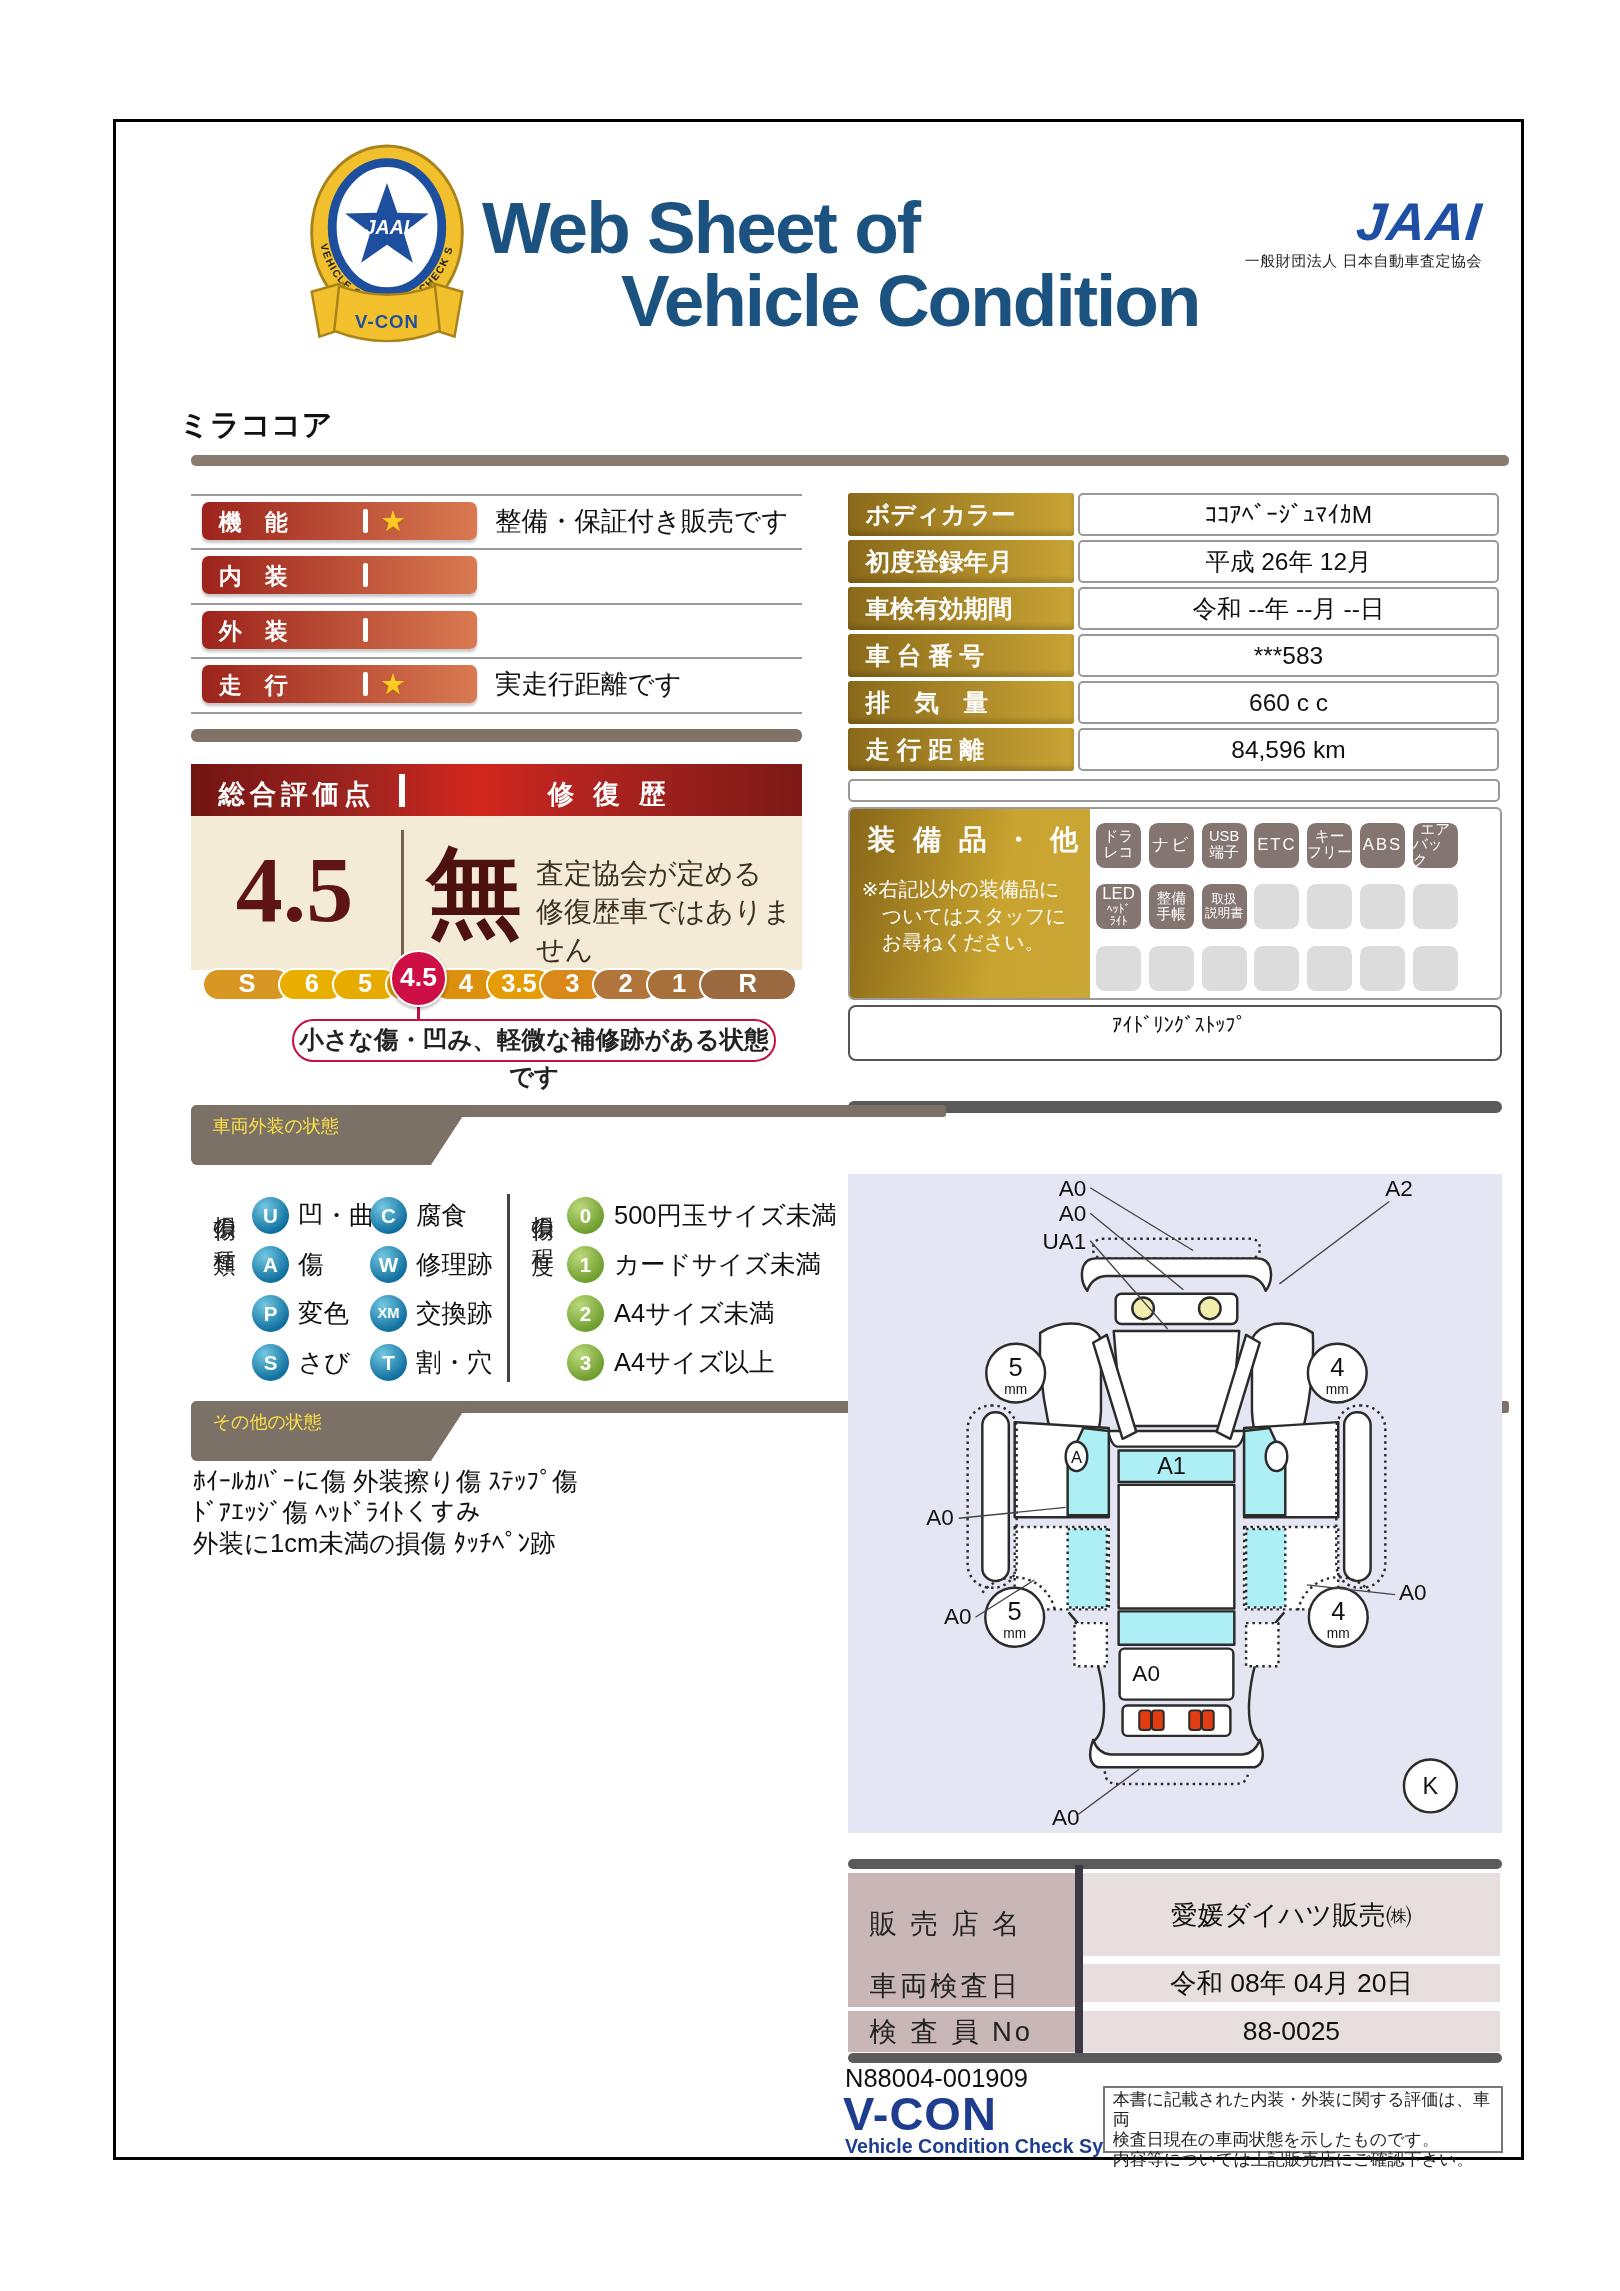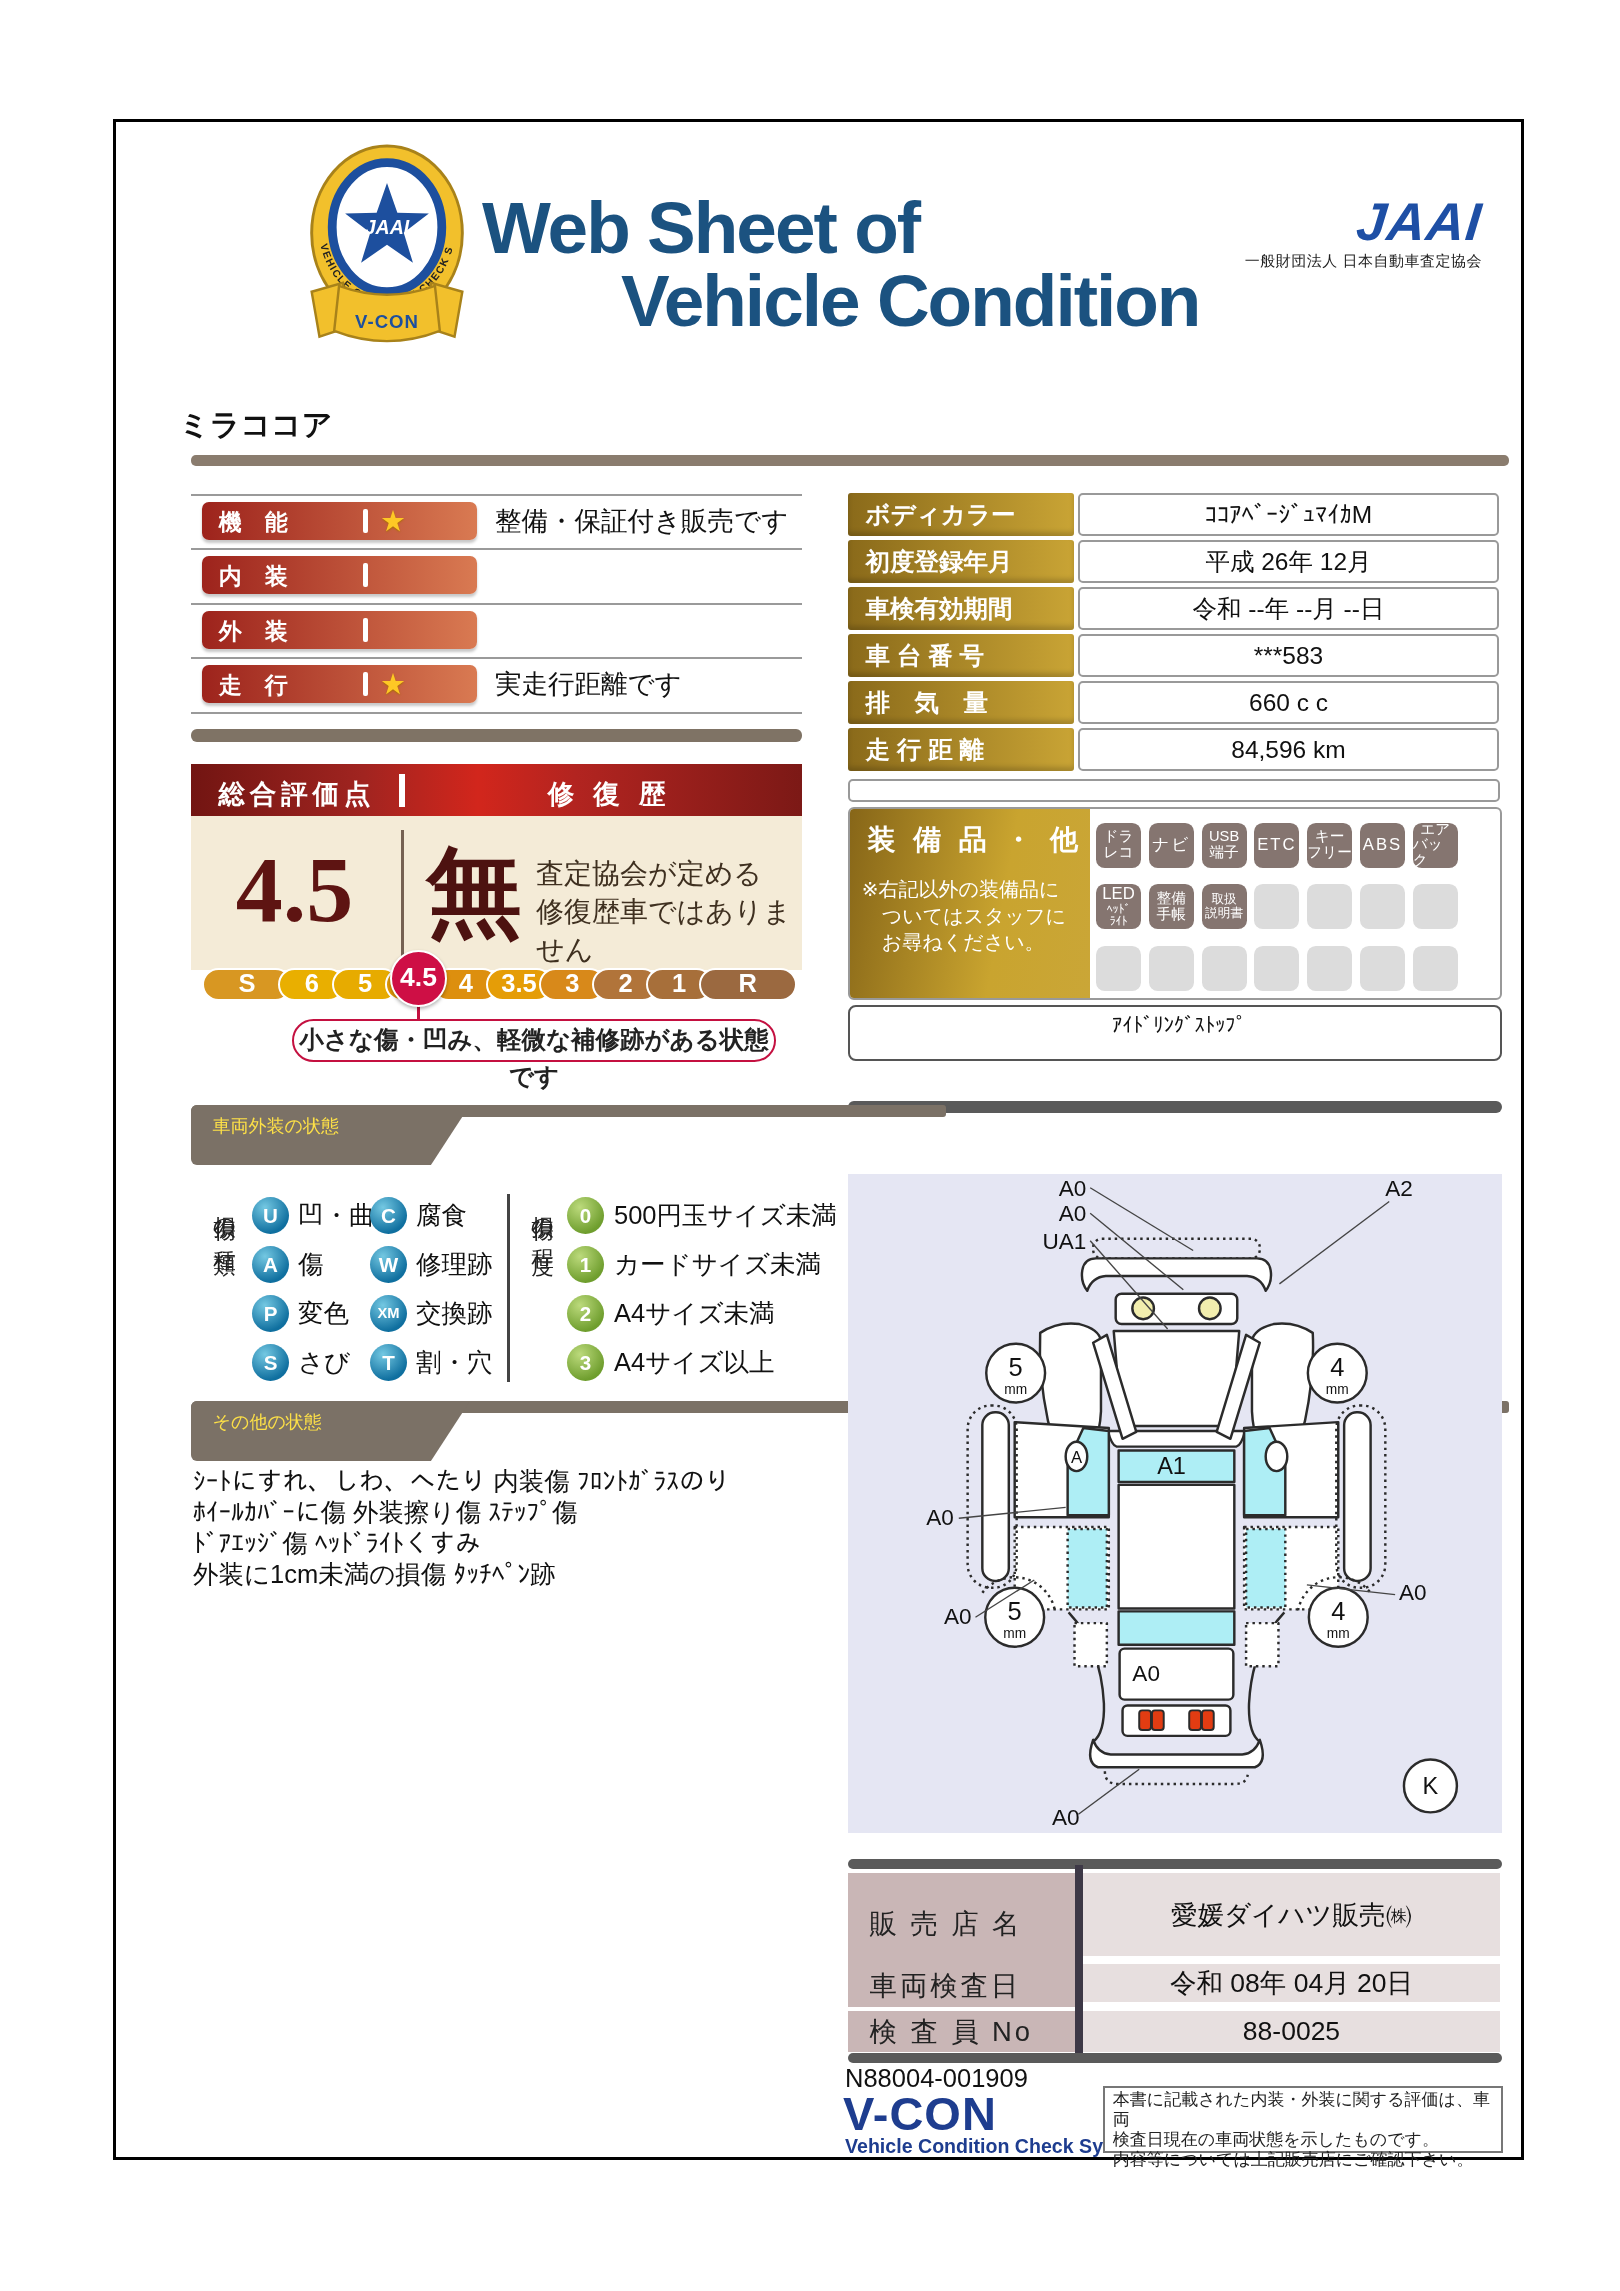--- a/index.html
+++ b/index.html
@@ -331,21 +331,20 @@
   <div class="abs lc green" style="left:567px;top:1246px">1</div>
   <div class="abs ltext" style="left:614px;top:1246px">カードサイズ未満</div>
   <div class="abs lc green" style="left:567px;top:1295px">2</div>
   <div class="abs ltext" style="left:614px;top:1295px">A4サイズ未満</div>
   <div class="abs lc green" style="left:567px;top:1344px">3</div>
   <div class="abs ltext" style="left:614px;top:1344px">A4サイズ以上</div>
 
   <div class="abs ribbon-strip" style="left:191px;top:1401px;width:1318px"></div>
   <div class="abs ribbon-block" style="left:191px;top:1401px">その他の状態</div>
   <div class="abs other-text">
-    <div>ｼｰﾄにすれ、しわ、へたり 内装傷 ﾌﾛﾝﾄｶﾞﾗｽのり</div>
     <div>ﾎｲｰﾙｶﾊﾞｰに傷 外装擦り傷 ｽﾃｯﾌﾟ傷</div>
     <div>ﾄﾞｱｴｯｼﾞ傷 ﾍｯﾄﾞﾗｲﾄくすみ</div>
     <div>外装に1cm未満の損傷 ﾀｯﾁﾍﾟﾝ跡</div>
   </div>
 
   <div class="abs diagram">
     <svg width="654" height="659" viewBox="0 0 667 672">
       <g fill="none" stroke="#2b2b2b" stroke-width="2.5" stroke-linejoin="round">
         <rect x="250" y="66" width="170" height="20" rx="9" stroke-dasharray="2.5 4"></rect>
         <path d="M253,86 L417,86 Q429,86 431,98 Q433,110 426,119 Q421,105 407,104 L263,104 Q249,105 244,119 Q237,110 239,98 Q241,86 253,86 Z" fill="#fff"></path>

